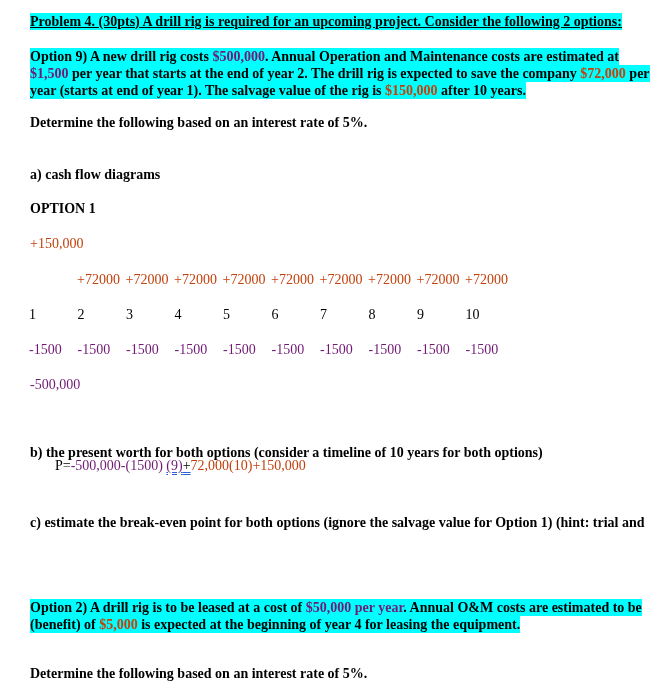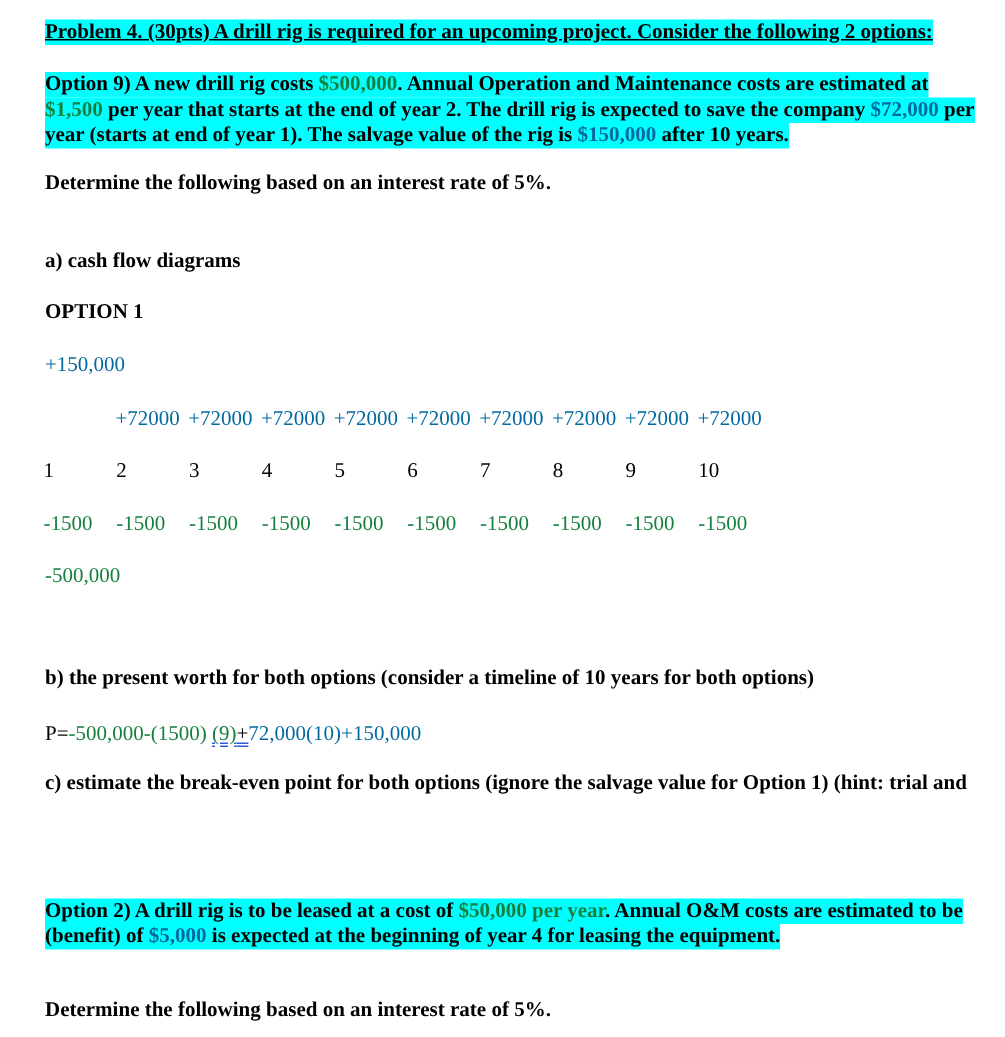--- a/index.html
+++ b/index.html
@@ -6,22 +6,22 @@
   .page{
     position:relative;
     width:670px;height:691px;
     background:#ffffff;
     font-family:"Liberation Serif","DejaVu Serif",serif;
     font-size:14px;color:#000000;
     overflow:hidden;
   }
   .abs{position:absolute;left:30px;white-space:nowrap;}
   .b{font-weight:bold;}
-  .red{color:#15803d;}
-  .green{color:#0369a1;}
+  .red{color:#701a75;}
+  .green{color:#c2410c;}
   .hl{background:#00ffff;width:fit-content;line-height:17px;}
   .title{font-weight:bold;text-decoration:underline;text-align:center;}
   .para div{height:17px;}
   .bu{text-decoration:underline double #2e5fd6;text-underline-offset:2px;}
   .row{position:absolute;left:0;white-space:nowrap;}
   .slot{display:inline-block;width:48.5px;text-align:left;}
   .row-years{padding-left:29px;}
   .row-om{padding-left:29px;}
   .row-savings{padding-left:77px;}
   .wrapline{white-space:nowrap;}
@@ -60,21 +60,21 @@
 
     <div class="row row-om red" style="top:342px;">
       <span class="slot">-1500</span><span class="slot">-1500</span><span class="slot">-1500</span><span class="slot">-1500</span><span class="slot">-1500</span><span class="slot">-1500</span><span class="slot">-1500</span><span class="slot">-1500</span><span class="slot">-1500</span><span class="slot">-1500</span>
     </div>
 
     <div class="abs red" style="top:377px;">-500,000</div>
   </div>
 
   <div class="abs b" style="top:445px;">b) the present worth for both options (consider a timeline of 10 years for both options)</div>
 
-  <div class="abs" style="top:482px;">
+  <div class="abs" style="top:458px;margin-left:25px;">
     <span>P=</span><span class="red">-500,000-(1500) </span><span class="red bu">(9)</span><span class="bu">+</span><span class="green">72,000(10)+150,000</span>
   </div>
 
   <div class="abs b" style="top:515px;">
     <div class="wrapline" style="height:17px;">c) estimate the break-even point for both options (ignore the salvage value for Option 1) (hint: trial and</div>
   </div>
 
   <div class="abs para b" style="top:599px;">
     <div class="hl"><span>Option 2) A drill rig is to be leased at a cost of </span><span class="red">$50,000 per year</span><span>. Annual O&amp;M costs are estimated to be</span></div>
     <div class="hl"><span>(benefit) of </span><span class="green">$5,000</span><span> is expected at the beginning of year 4 for leasing the equipment.</span></div>

